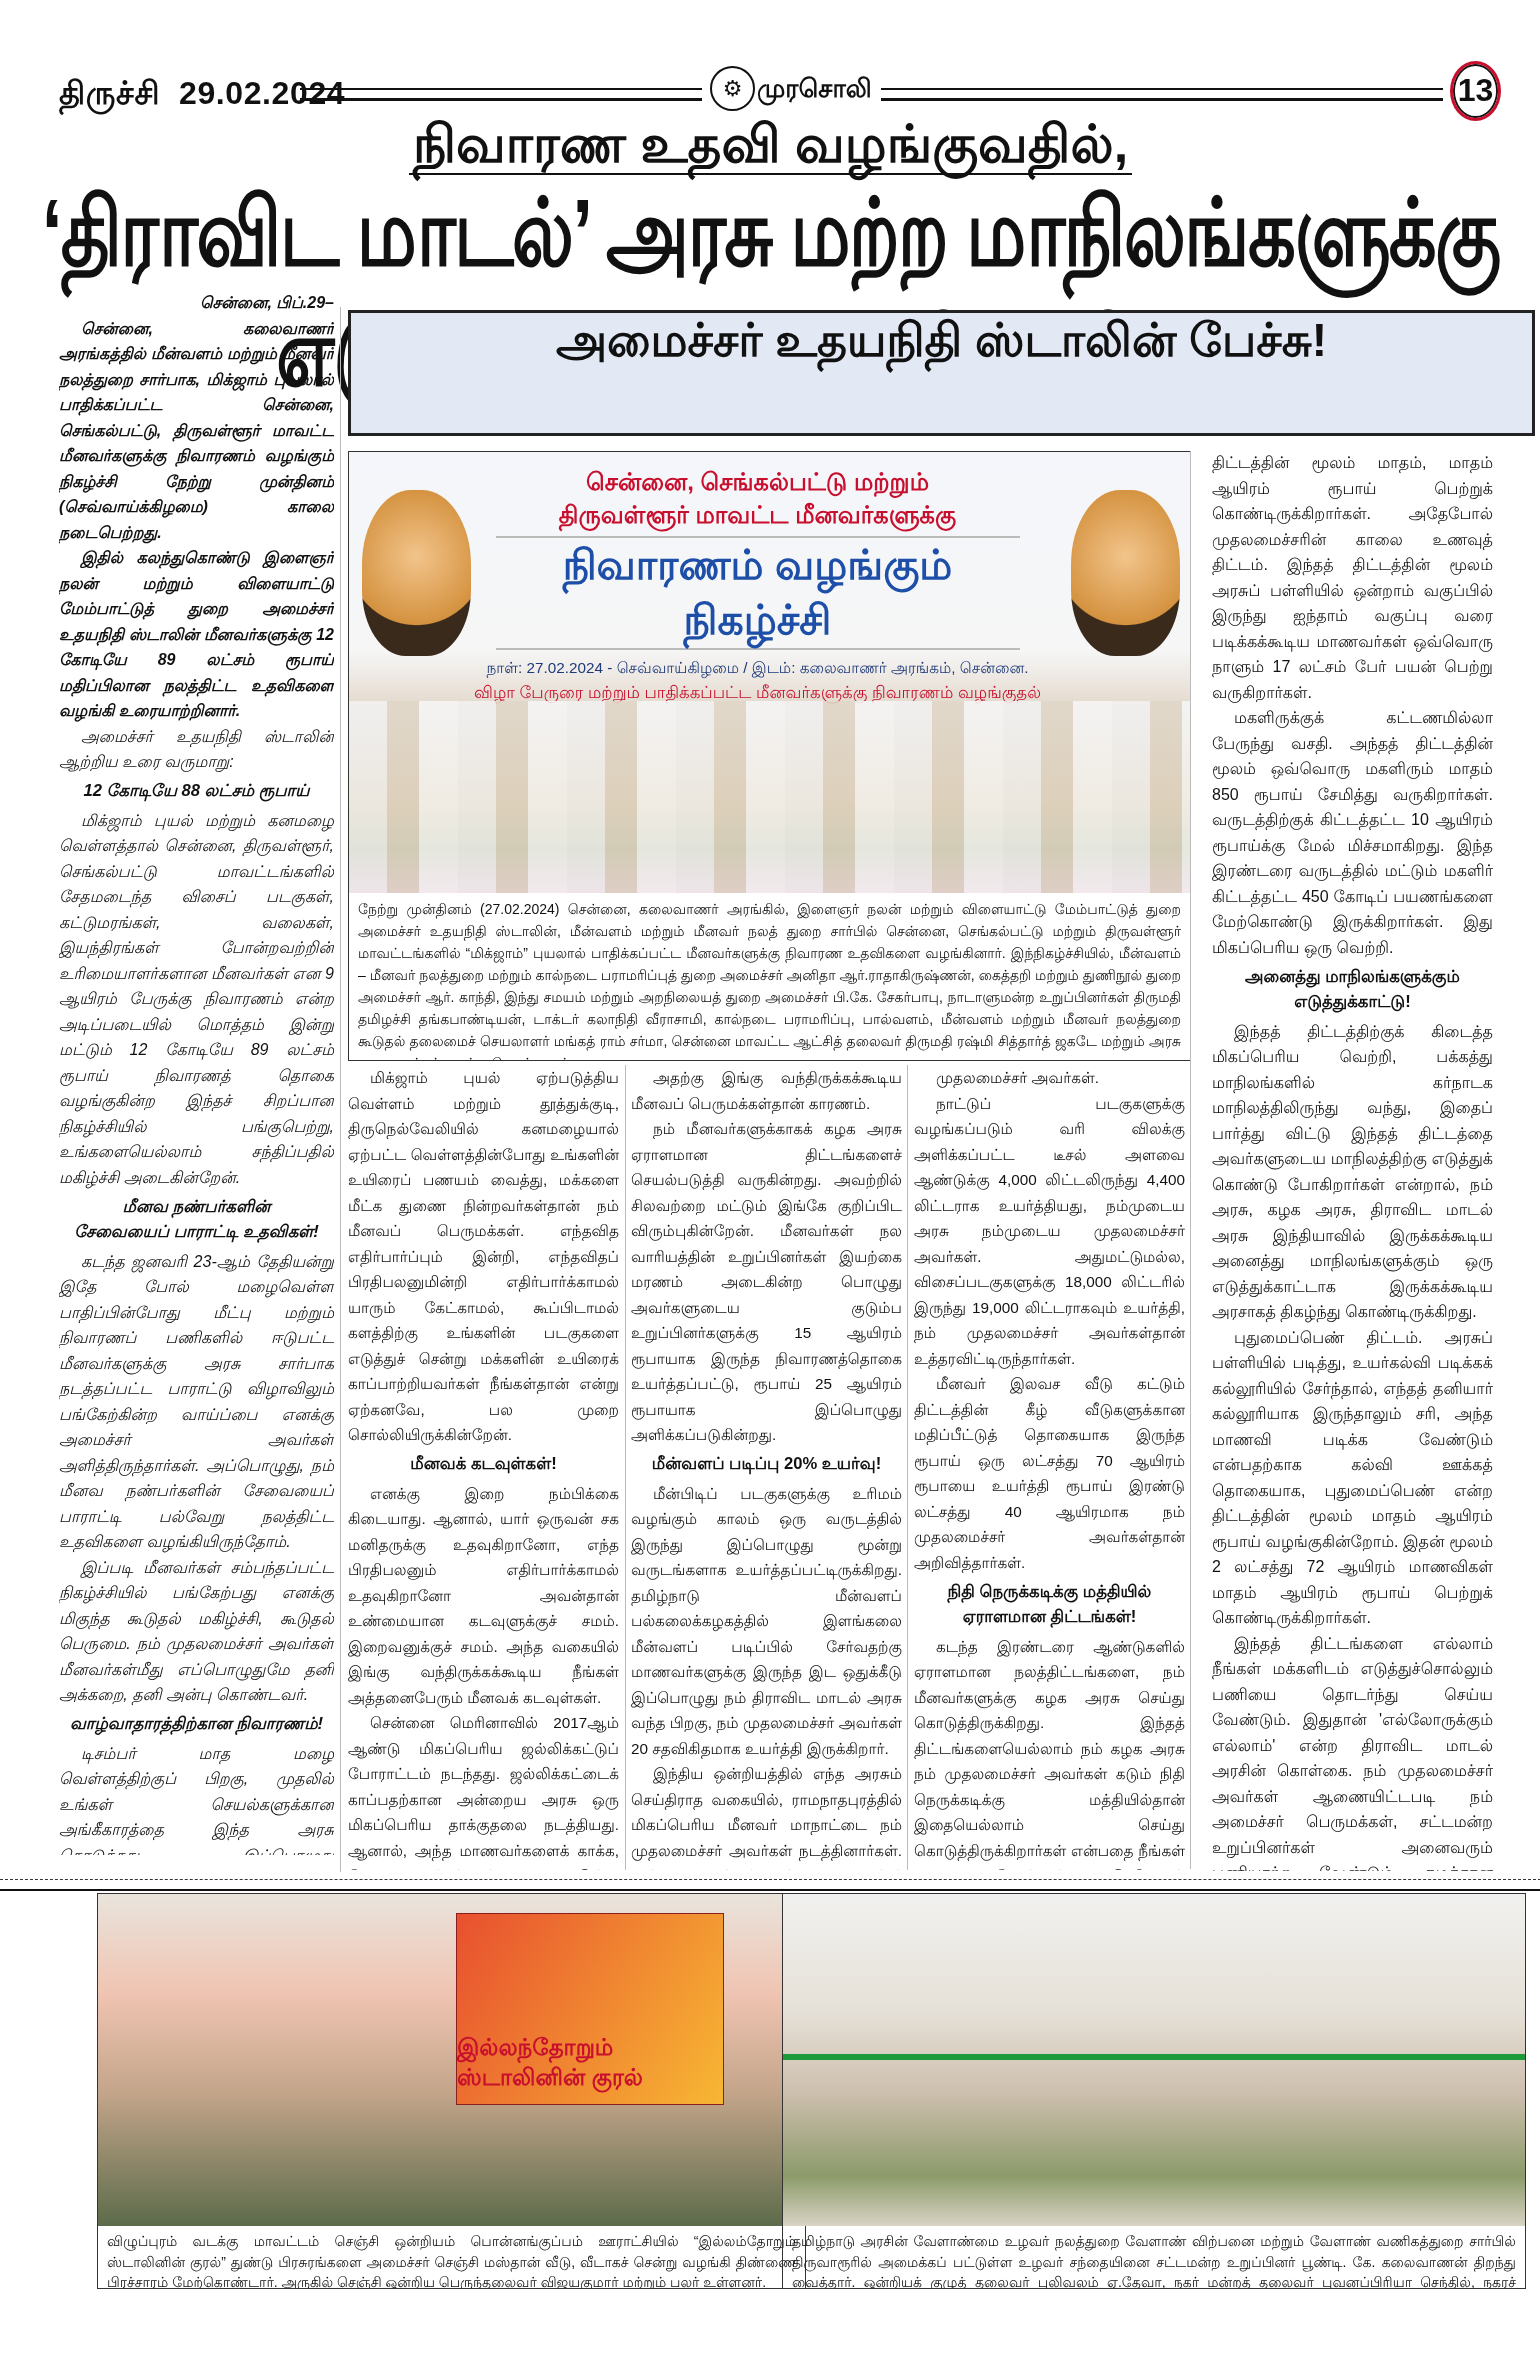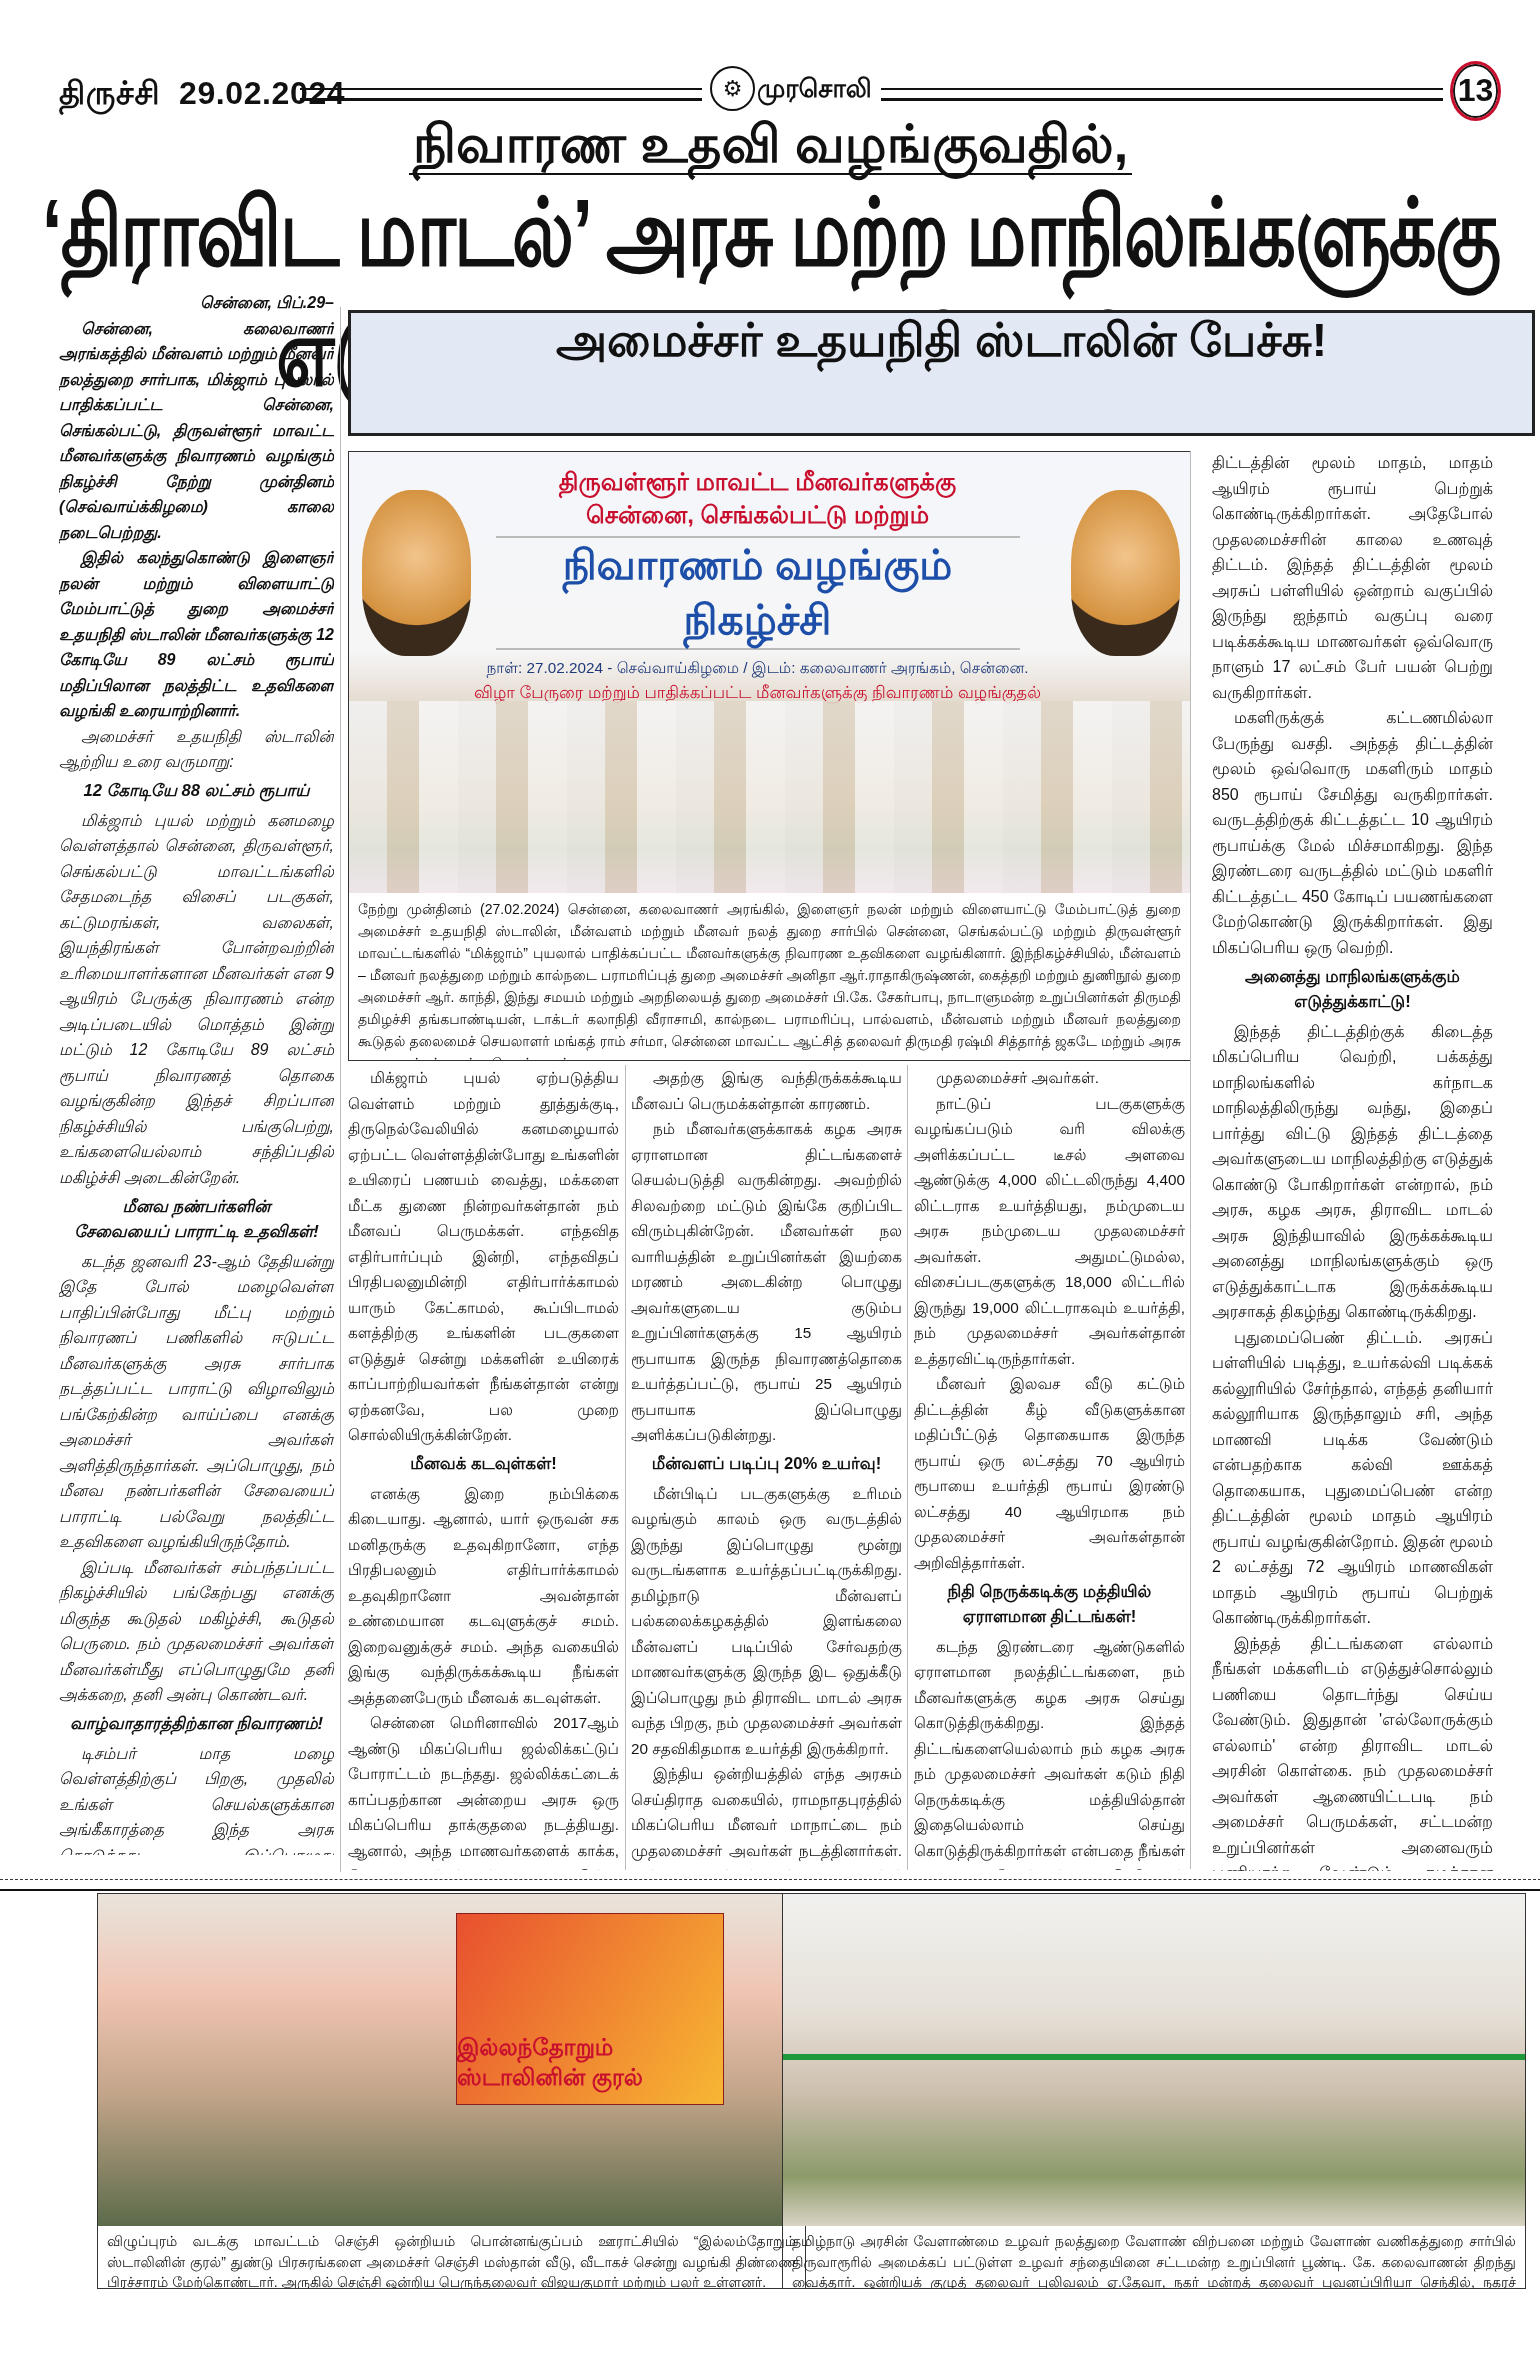--- a/index.html
+++ b/index.html
@@ -83,22 +83,22 @@
   <p>டிசம்பர் மாத மழை வெள்ளத்திற்குப் பிறகு, முதலில் உங்கள் செயல்களுக்கான அங்கீகாரத்தை இந்த அரசு கொடுத்தது. இப்பொழுது கணக்கெடுப்புப் பணிகளெல்லாம் நிறைவுறப் பின்னர், உங்கள் வாழ்வாதாரத்திற்கான நிவாரண உதவிகளை நம் திராவிட மாடல் அரசு வழங்குகின்றது.</p>
 
 </div>
 <div class="abs vr" style="left:340px;top:307px;height:1565px;"></div>
 
 <div class="abs photo main-photo">
   <div class="main-img">
     <div class="face" style="left:12.8px;top:38px;width:109px;height:166px;"></div>
     <div class="face" style="left:722px;top:38px;width:109px;height:166px;"></div>
     <div class="poster">
+      <div class="r">சென்னை, செங்கல்பட்டு மற்றும்</div>
       <div class="r">திருவள்ளூர் மாவட்ட மீனவர்களுக்கு</div>
-      <div class="r">சென்னை, செங்கல்பட்டு மற்றும்</div>
       <div class="b">நிவாரணம் வழங்கும் நிகழ்ச்சி</div>
       <div class="d">நாள்: 27.02.2024 - செவ்வாய்கிழமை / இடம்: கலைவாணர் அரங்கம், சென்னை.</div>
       <div class="s">விழா பேருரை மற்றும் பாதிக்கப்பட்ட மீனவர்களுக்கு நிவாரணம் வழங்குதல்</div>
     </div>
     <div class="people"></div>
   </div>
   <div class="cap">நேற்று முன்தினம் (27.02.2024) சென்னை, கலைவாணர் அரங்கில், இளைஞர் நலன் மற்றும் விளையாட்டு மேம்பாட்டுத் துறை அமைச்சர் உதயநிதி ஸ்டாலின், மீன்வளம் மற்றும் மீனவர் நலத் துறை சார்பில் சென்னை, செங்கல்பட்டு மற்றும் திருவள்ளூர் மாவட்டங்களில் “மிக்ஜாம்” புயலால் பாதிக்கப்பட்ட மீனவர்களுக்கு நிவாரண உதவிகளை வழங்கினார். இந்நிகழ்ச்சியில், மீன்வளம் – மீனவர் நலத்துறை மற்றும் கால்நடை பராமரிப்புத் துறை அமைச்சர் அனிதா ஆர்.ராதாகிருஷ்ணன், கைத்தறி மற்றும் துணிநூல் துறை அமைச்சர் ஆர். காந்தி, இந்து சமயம் மற்றும் அறநிலையத் துறை அமைச்சர் பி.கே. சேகர்பாபு, நாடாளுமன்ற உறுப்பினர்கள் திருமதி தமிழச்சி தங்கபாண்டியன், டாக்டர் கலாநிதி வீராசாமி, கால்நடை பராமரிப்பு, பால்வளம், மீன்வளம் மற்றும் மீனவர் நலத்துறை கூடுதல் தலைமைச் செயலாளர் மங்கத் ராம் சர்மா, சென்னை மாவட்ட ஆட்சித் தலைவர் திருமதி ரஷ்மி சித்தார்த் ஜகடே மற்றும் அரசு அலுவலர்கள் கலந்து கொண்டனர்.</div>
 </div>
 
 <div class="abs col" style="left:348px;top:1065px;width:271px;height:805px;overflow:hidden;font-size:15.3px;">

